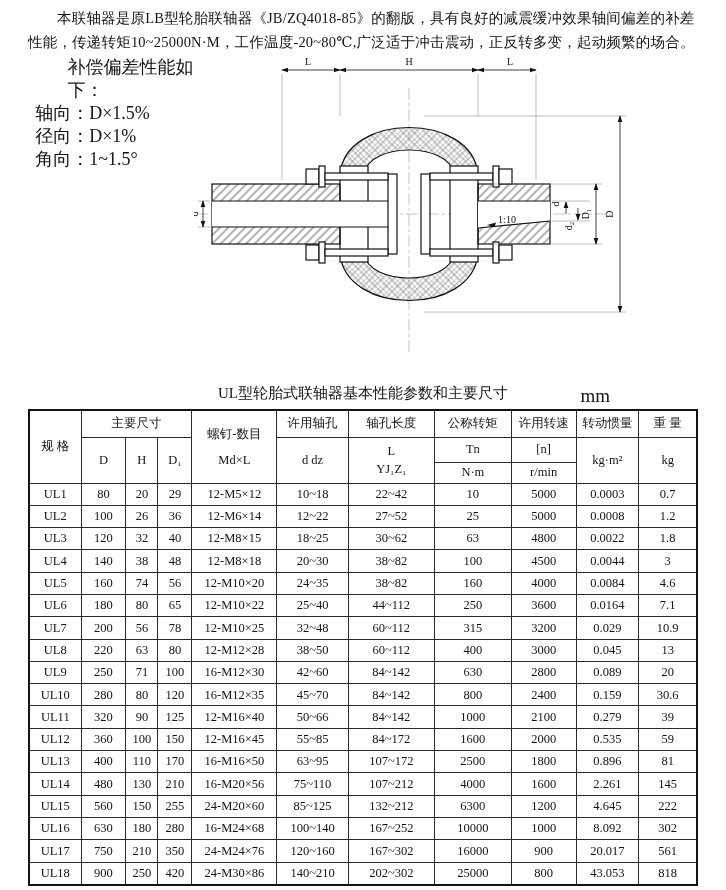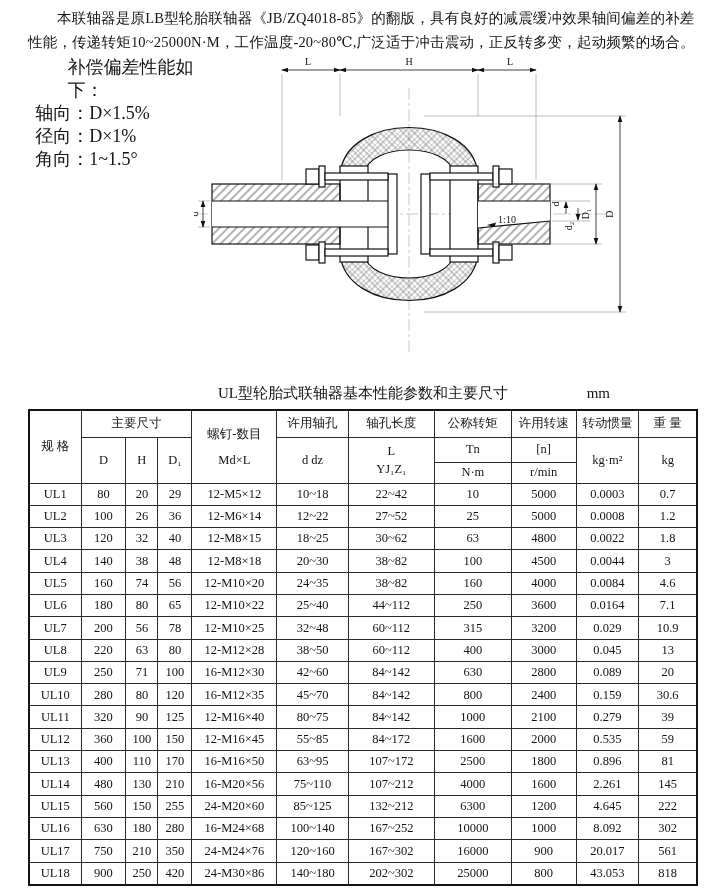--- a/index.html
+++ b/index.html
@@ -19,21 +19,21 @@
   
   svg text{font-size:10px;fill:#111;text-anchor:middle;font-family:"Liberation Serif",serif;}
   .part{fill:#fff;stroke:#111;stroke-width:1.2;}
   .htf{fill:url(#ht);}
   .xhf{fill:url(#xh);}
   .dim{stroke:#111;stroke-width:.8;fill:none;}
   .thin{stroke:#888;stroke-width:.55;}
   .cl{stroke:#9a9a9a;stroke-width:.55;stroke-dasharray:12 3 3 3;}
   
   .tbl-title-row{position:relative;text-align:center;font-size:15px;margin:8px 0 6px 0;}
-  .tbl-unit{position:absolute;right:88px;top:1px;font-size:15px;}
+  .tbl-unit{position:absolute;right:88px;top:1px;font-size:19px;}
   
   table{border-collapse:collapse;width:100%;table-layout:fixed;
         font-size:12.5px;border:2px solid #141414;}
   th,td{border:1px solid #2a2a2a;text-align:center;vertical-align:middle;
         padding:0;font-weight:normal;overflow:hidden;white-space:nowrap;}
   thead th{font-size:12.5px;}
   .hr1{height:27px;} .hr2{height:25px;} .hr3{height:21px;}
   tbody td{height:21.3px;line-height:1;}
   .two-line{line-height:1.45;}
 </style>
@@ -329,21 +329,21 @@
         <td>2400</td>
         <td>0.159</td>
         <td>30.6</td>
       </tr>
       <tr>
         <td>UL11</td>
         <td>320</td>
         <td>90</td>
         <td>125</td>
         <td>12-M16×40</td>
-        <td>80~75</td>
+        <td>50~66</td>
         <td>84~142</td>
         <td>1000</td>
         <td>2100</td>
         <td>0.279</td>
         <td>39</td>
       </tr>
       <tr>
         <td>UL12</td>
         <td>360</td>
         <td>100</td>
@@ -420,21 +420,21 @@
         <td>900</td>
         <td>20.017</td>
         <td>561</td>
       </tr>
       <tr>
         <td>UL18</td>
         <td>900</td>
         <td>250</td>
         <td>420</td>
         <td>24-M30×86</td>
-        <td>140~180</td>
+        <td>140~210</td>
         <td>202~302</td>
         <td>25000</td>
         <td>800</td>
         <td>43.053</td>
         <td>818</td>
       </tr>
     </tbody>
 </table>
 
 </body></html>

